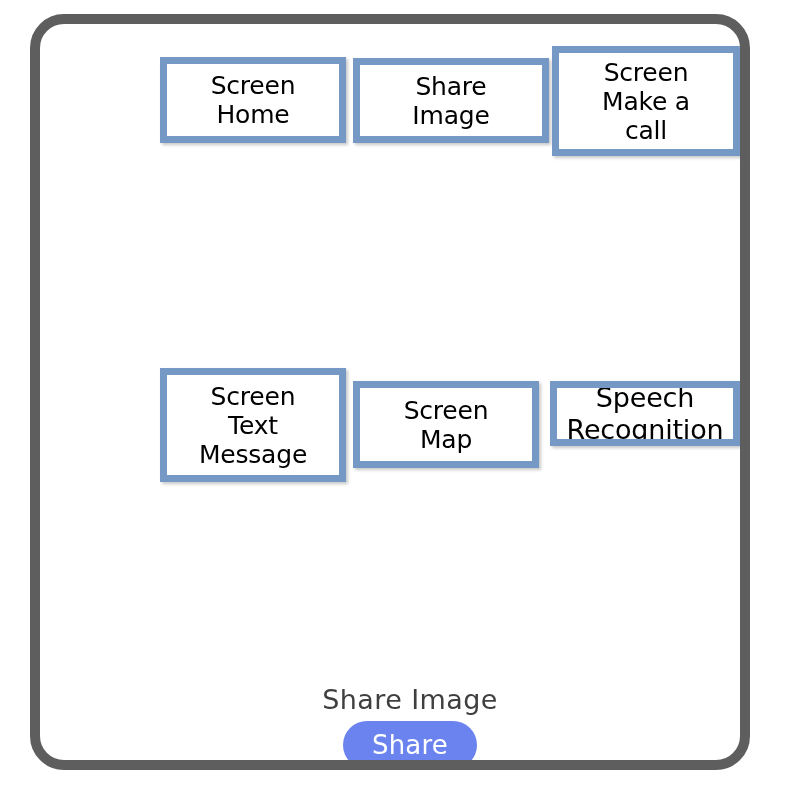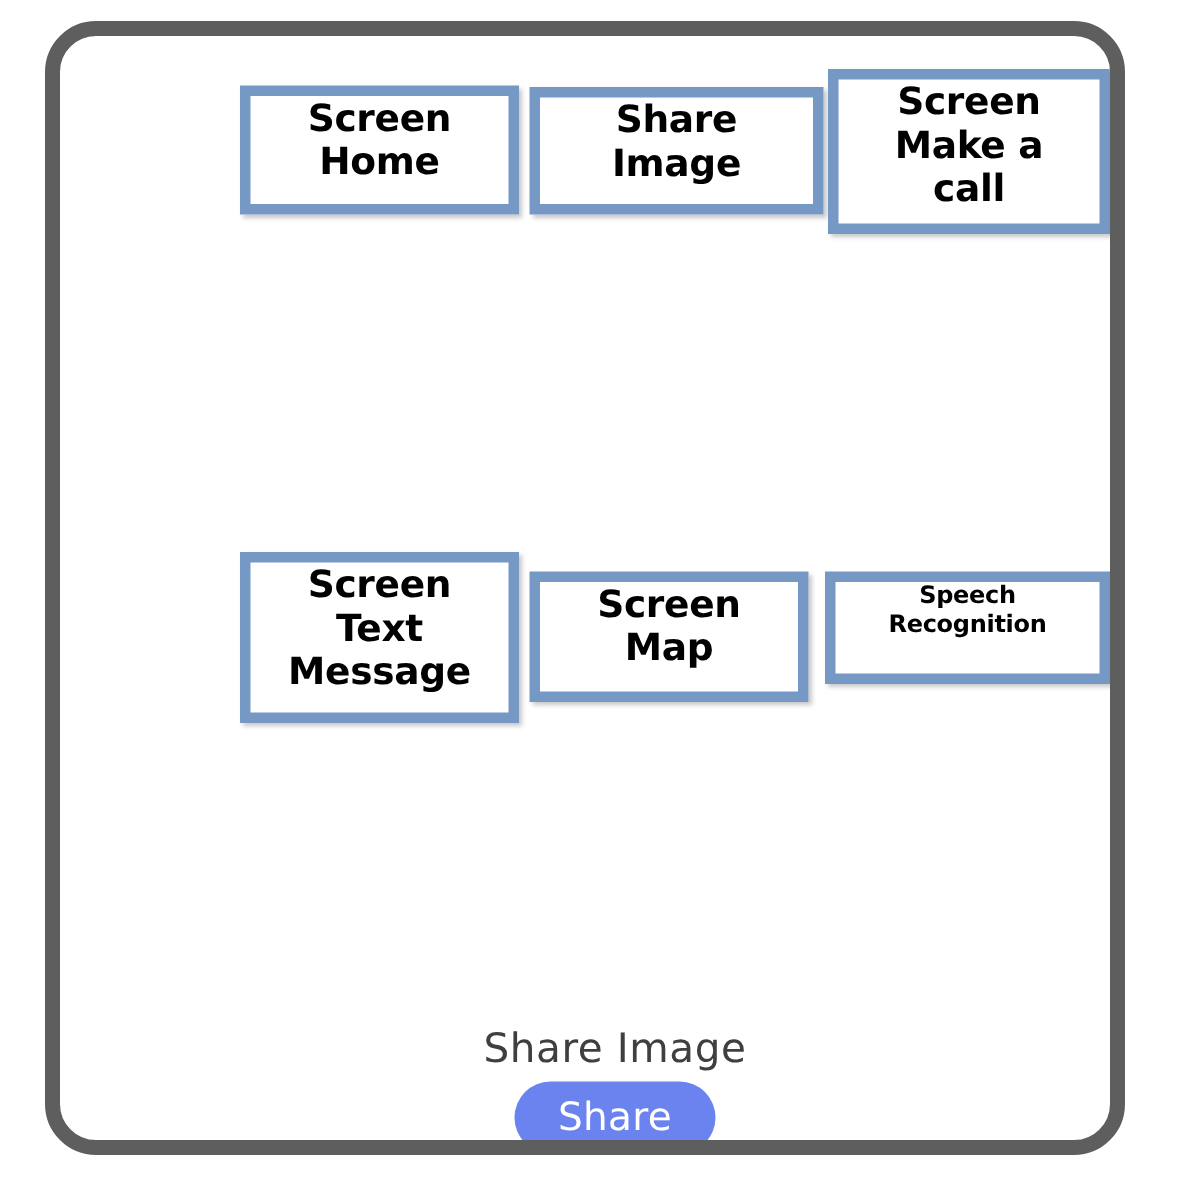--- a/index.html
+++ b/index.html
@@ -35,40 +35,41 @@
     overflow: hidden;
   }
 
   
   .node {
     position: absolute;
     box-sizing: border-box;
     background: #ffffff;
     border: 7px solid #7698c4;
     display: flex;
+    align-items: center;
     justify-content: center;
     text-align: center;
-    font-weight: bold;
+    font-weight: normal;
     color: #000000;
     font-family: "DejaVu Sans", sans-serif;
     line-height: 1.16;
     letter-spacing: -0.2px;
     box-shadow: 2px 2px 3px rgba(0,0,0,0.22);
     white-space: pre;
   }
 
   
   .node-home        { left: 120px; top: 33px;  width: 186px; height: 86px;  font-size: 25px; z-index: 1; }
   .node-share-image { left: 313px; top: 34px;  width: 196px; height: 85px;  font-size: 25px; z-index: 2; }
   .node-make-call   { left: 512px; top: 22px;  width: 188px; height: 110px; font-size: 25px; z-index: 3; }
 
   
   .node-text-msg    { left: 120px; top: 344px; width: 186px; height: 114px; font-size: 25px; z-index: 3; }
   .node-map         { left: 313px; top: 357px; width: 186px; height: 87px;  font-size: 25px; z-index: 2; }
-  .node-speech      { left: 510px; top: 357px; width: 190px; height: 75px;  font-size: 16px; z-index: 1; overflow: hidden; }
+  .node-speech      { left: 510px; top: 357px; width: 190px; height: 65px;  font-size: 27px; z-index: 1; overflow: hidden; }
 
   .node-speech .node-text {
     white-space: pre;
     width: 215px;
     flex: none;
   }
 
   
   .share-sheet {
     position: absolute;

